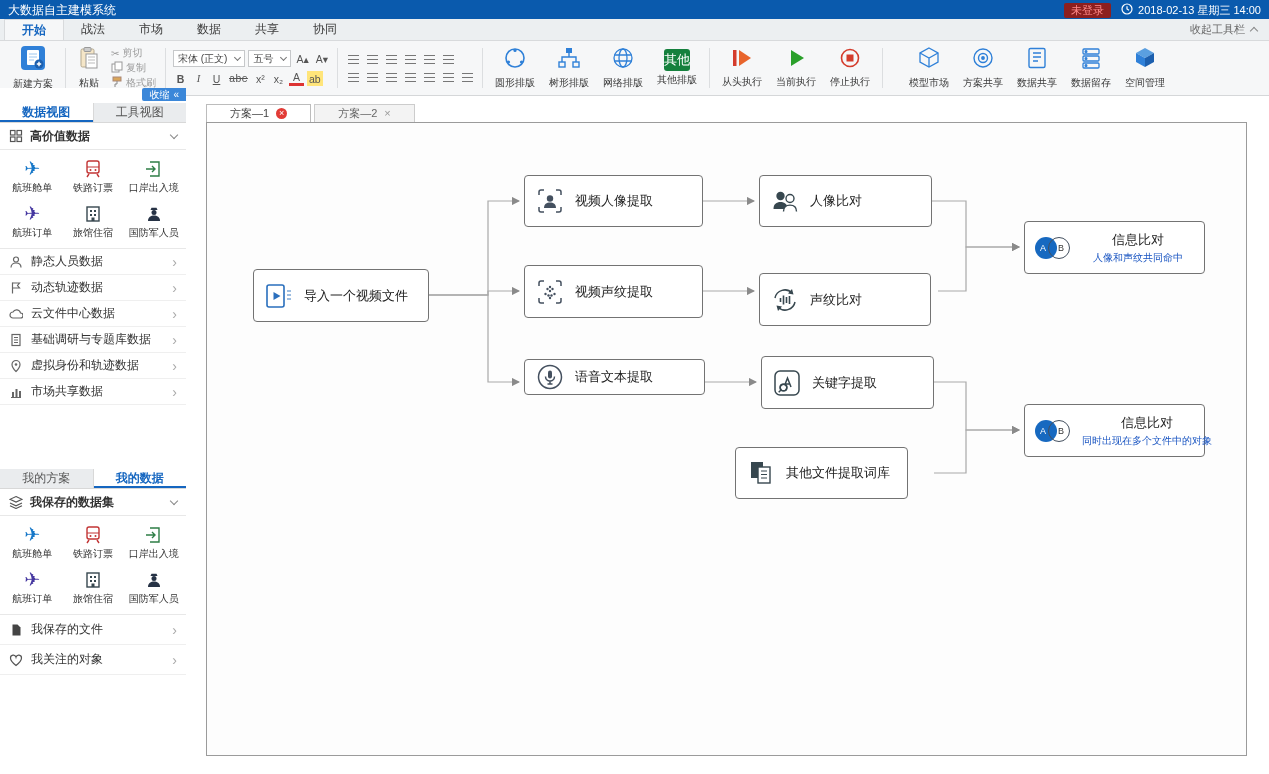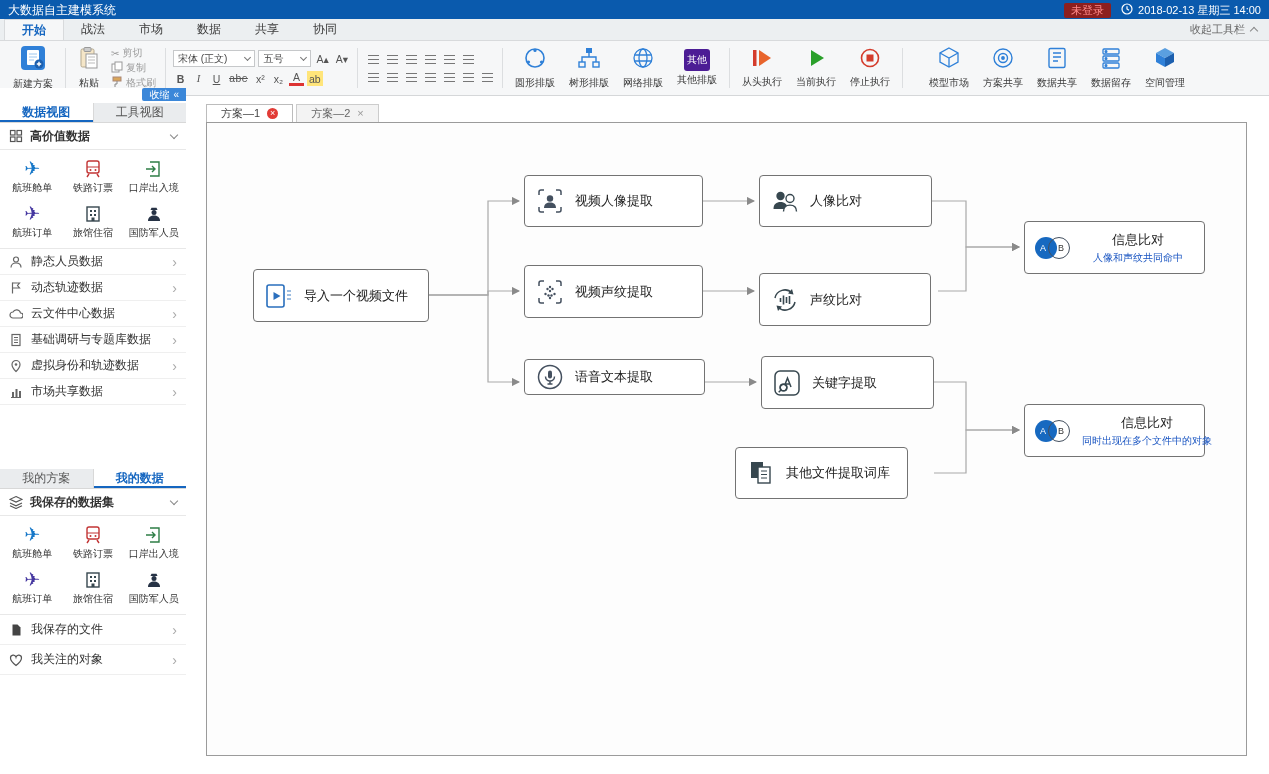--- a/index.html
+++ b/index.html
@@ -33,35 +33,35 @@
   .rgroup { display:flex; align-items:center; padding:0 4px; gap:4px; }
   .rbig { display:flex; flex-direction:column; align-items:center; justify-content:center;
           gap:2px; padding:1px 5px; }
   .rlabel { font-size:10px; color:#3a3a3a; white-space:nowrap;text-align:right; }
   .rcol { display:flex; flex-direction:column; justify-content:center; gap:2px; }
   .rsmall { display:flex; align-items:center; gap:3px; font-size:10px; color:#9a9a9a;
             height:13px; padding:0 2px; }
   .vgroup { display:flex; flex-direction:column; justify-content:center; gap:4px; padding:0 4px; }
   .frow { display:flex; align-items:center; gap:3px; }
   .rsel { height:17px; border:1px solid #c6c8ca; background:#fff; font-size:10px; color:#444;
-          display:flex; align-items:center; padding:0 4px; gap:18px; white-space:nowrap; }
+          display:flex; align-items:center; padding:0 4px; gap:8px; white-space:nowrap; }
   .chev-down { width:5px; height:5px; border-left:1.2px solid #777; border-bottom:1.2px solid #777;
                transform:rotate(-45deg); margin-top:-2px; }
   .gbtn { min-width:15px; height:15px; display:flex; align-items:center; justify-content:center;
           font-size:10.5px; color:#555; padding:0 2px; }
   .gbtn.bold { font-weight:bold; }
   .gbtn.italic { font-style:italic; font-family:"Liberation Serif",serif; }
   .gbtn.underline { text-decoration:underline; }
   .gbtn.strike { text-decoration:line-through;font-family:Liberation Mono, monospace; }
   .gbtn.fontcolor { border-bottom:3px solid #d33; height:14px; line-height:1; }
   .gbtn.highlight { background:#ffe57a; }
   .pbtn { width:16px; height:14px; display:flex; align-items:center; justify-content:center; }
   .bars { width:11px; height:9px;
           background:repeating-linear-gradient(to bottom,#777 0 1px,transparent 1px 4px); }
-  .other-badge { width:26px; height:22px; background:#4c1d95; color:#fff; font-size:10px;
+  .other-badge { width:26px; height:22px; background:#15803d; color:#fff; font-size:13px;
                  border-radius:3px; display:flex; align-items:center; justify-content:center; }
 
   
   .sidebar { position:absolute; top:88px; left:0; width:186px; bottom:0; background:#fff; font-size:12px; }
   .collapse-btn { position:absolute; top:0; right:0; height:13px; background:#3b87d9; color:#fff;
                   font-size:10px; display:flex; align-items:center; gap:4px; padding:0 7px;
                   border-radius:2px 0 0 2px; }
   .vtabs { display:flex; margin-top:15px; height:20px; border-bottom:1px solid #d8d8d8; }
   .vtab { flex:1; display:flex; align-items:center; justify-content:center; color:#555;
           background:#eaecee; border-right:1px solid #d8d8d8; }
@@ -80,21 +80,21 @@
   .gplane { font-size:19px; line-height:1; }
   .dlabel { font-size:10px; color:#333; white-space:nowrap; }
   .srow { height:26px; display:flex; align-items:center; gap:8px; padding:0 9px;
           border-bottom:1px solid #efefef; color:#333; }
   .sicon { width:14px; display:flex; justify-content:center; }
   .spacer { height:64px; }
 
   
   .ptabs { position:absolute; left:206px; top:104px; height:18px; display:flex;
            align-items:flex-end; gap:3px; }
-  .ptab { height:18px; display:flex; align-items:center; gap:7px; padding:0 14px; font-size:11px;
+  .ptab { height:18px; display:flex; align-items:center; gap:7px; padding:0 23px; font-size:11px;
           color:#444; background:#fff; border:1px solid #bcbcbc; border-bottom:none; }
   .ptab.inactive { background:#f3f3f3; color:#666; border-color:#ccc; }
   .close-red { width:11px; height:11px; border-radius:50%; background:#e23b36; color:#fff;
                font-size:9px; line-height:1; display:flex; align-items:center; justify-content:center; }
   .close-gray { color:#999; font-size:11px; line-height:1; }
   .canvas { position:absolute; left:206px; top:122px; width:1041px; height:634px;
             border:1px solid #9b9b9b; background:#fdfdfd; }
   .wires { position:absolute; top:0; left:0; }
   .node { position:absolute; background:#fff; border:1px solid #737373; border-radius:4px;
           display:flex; align-items:center; gap:10px; padding:0 10px; }

